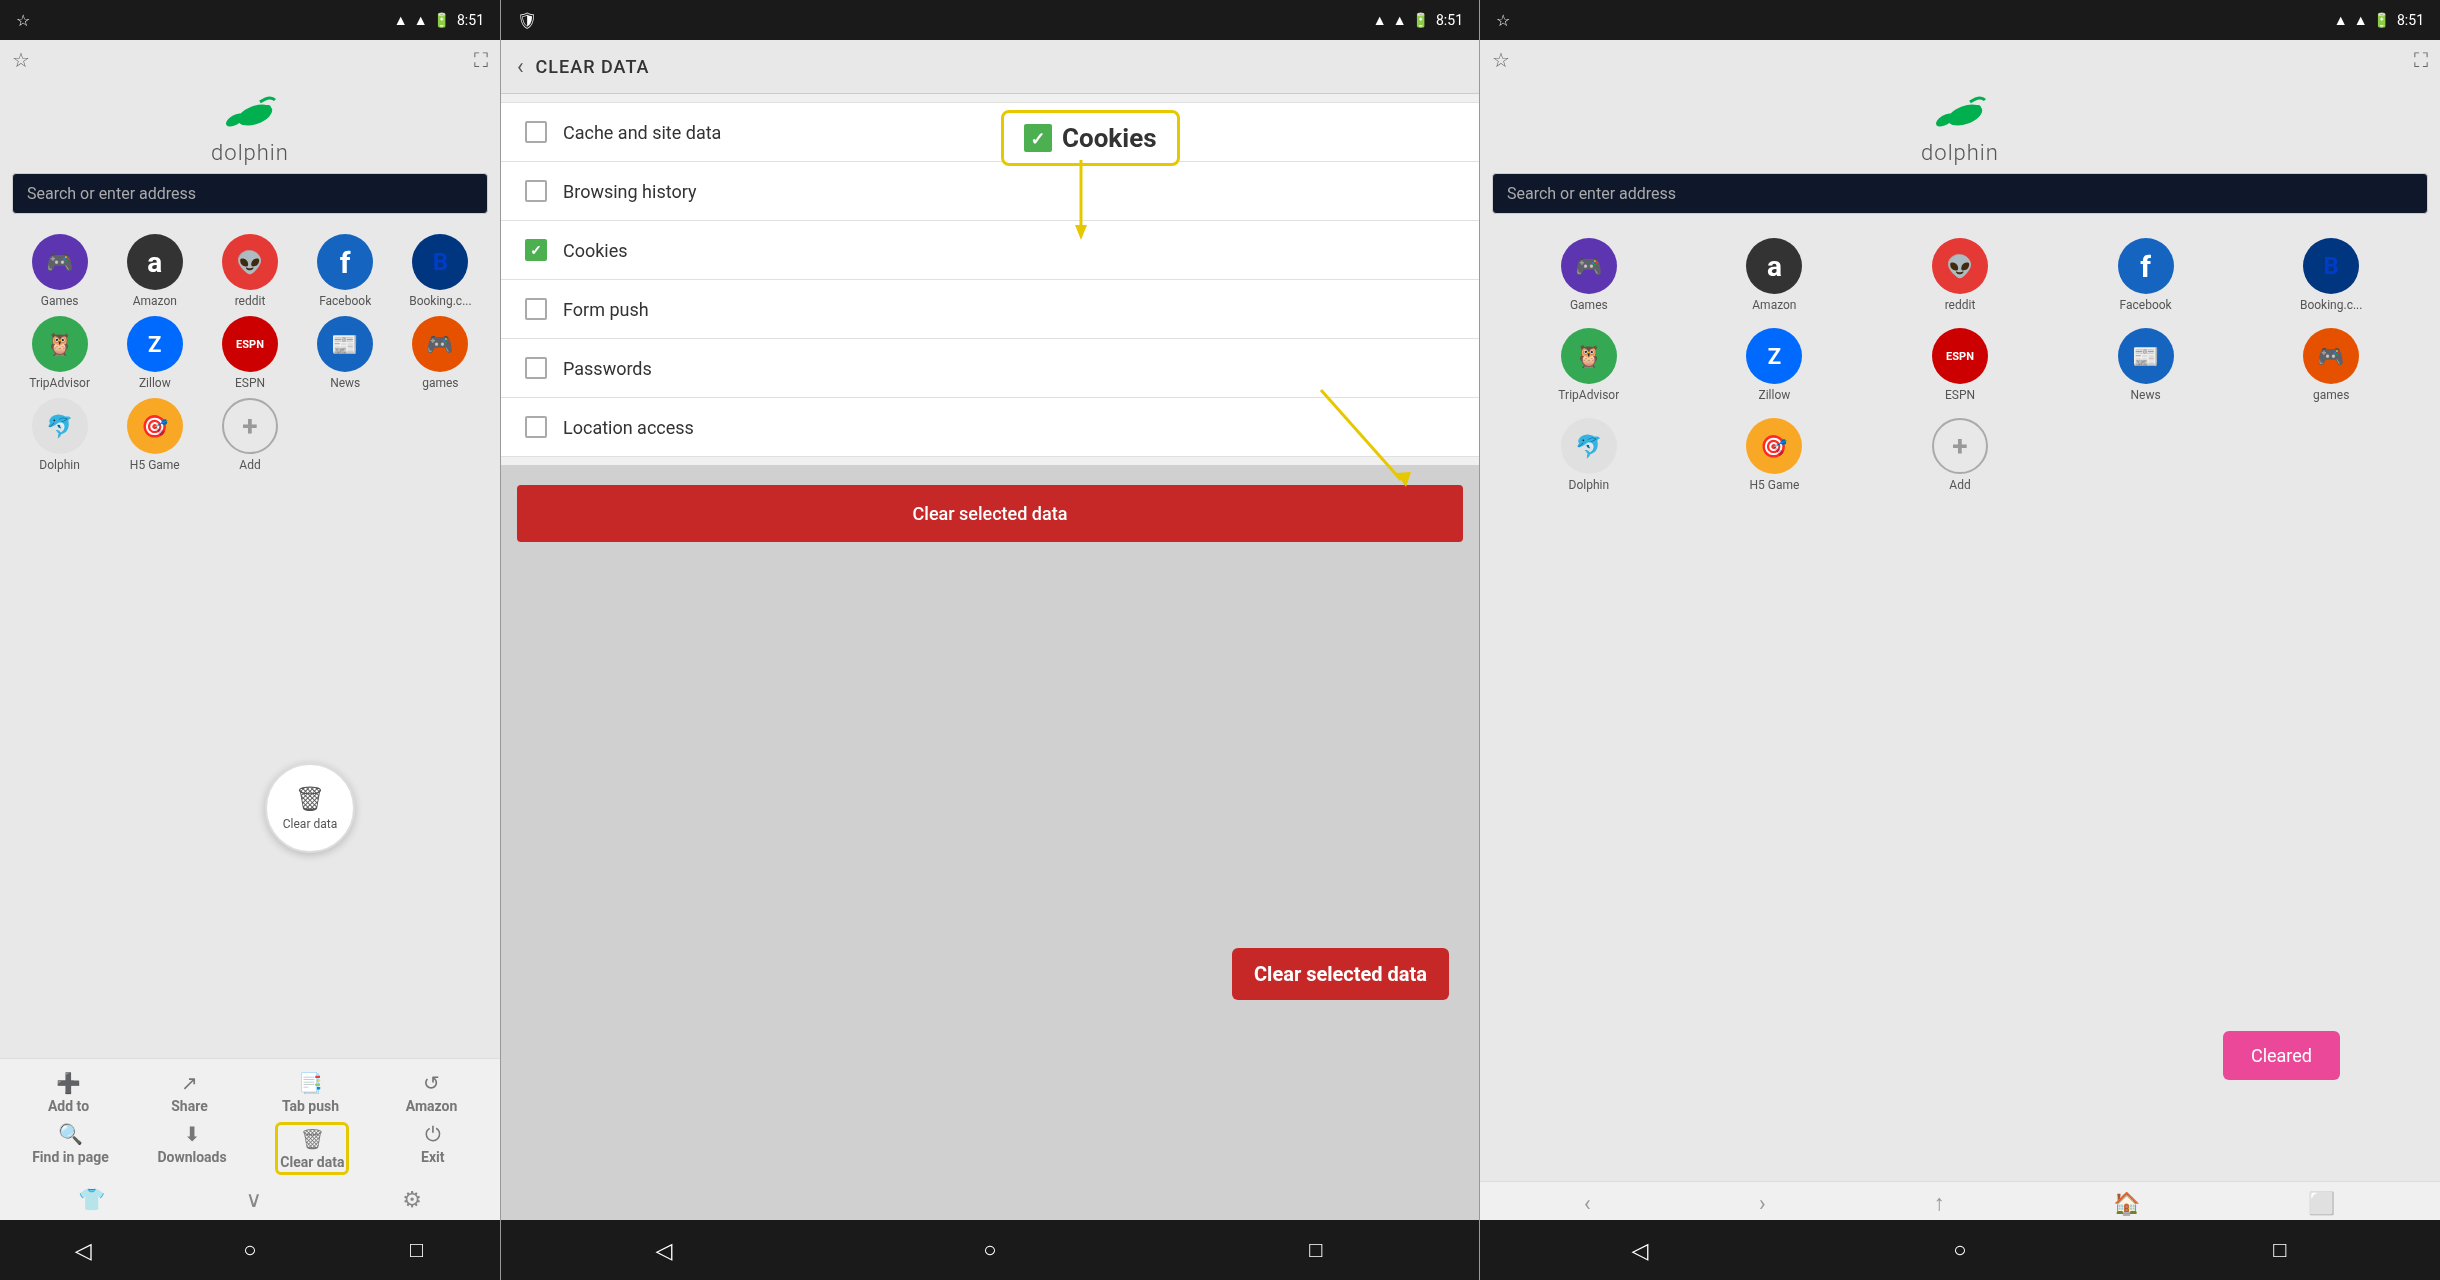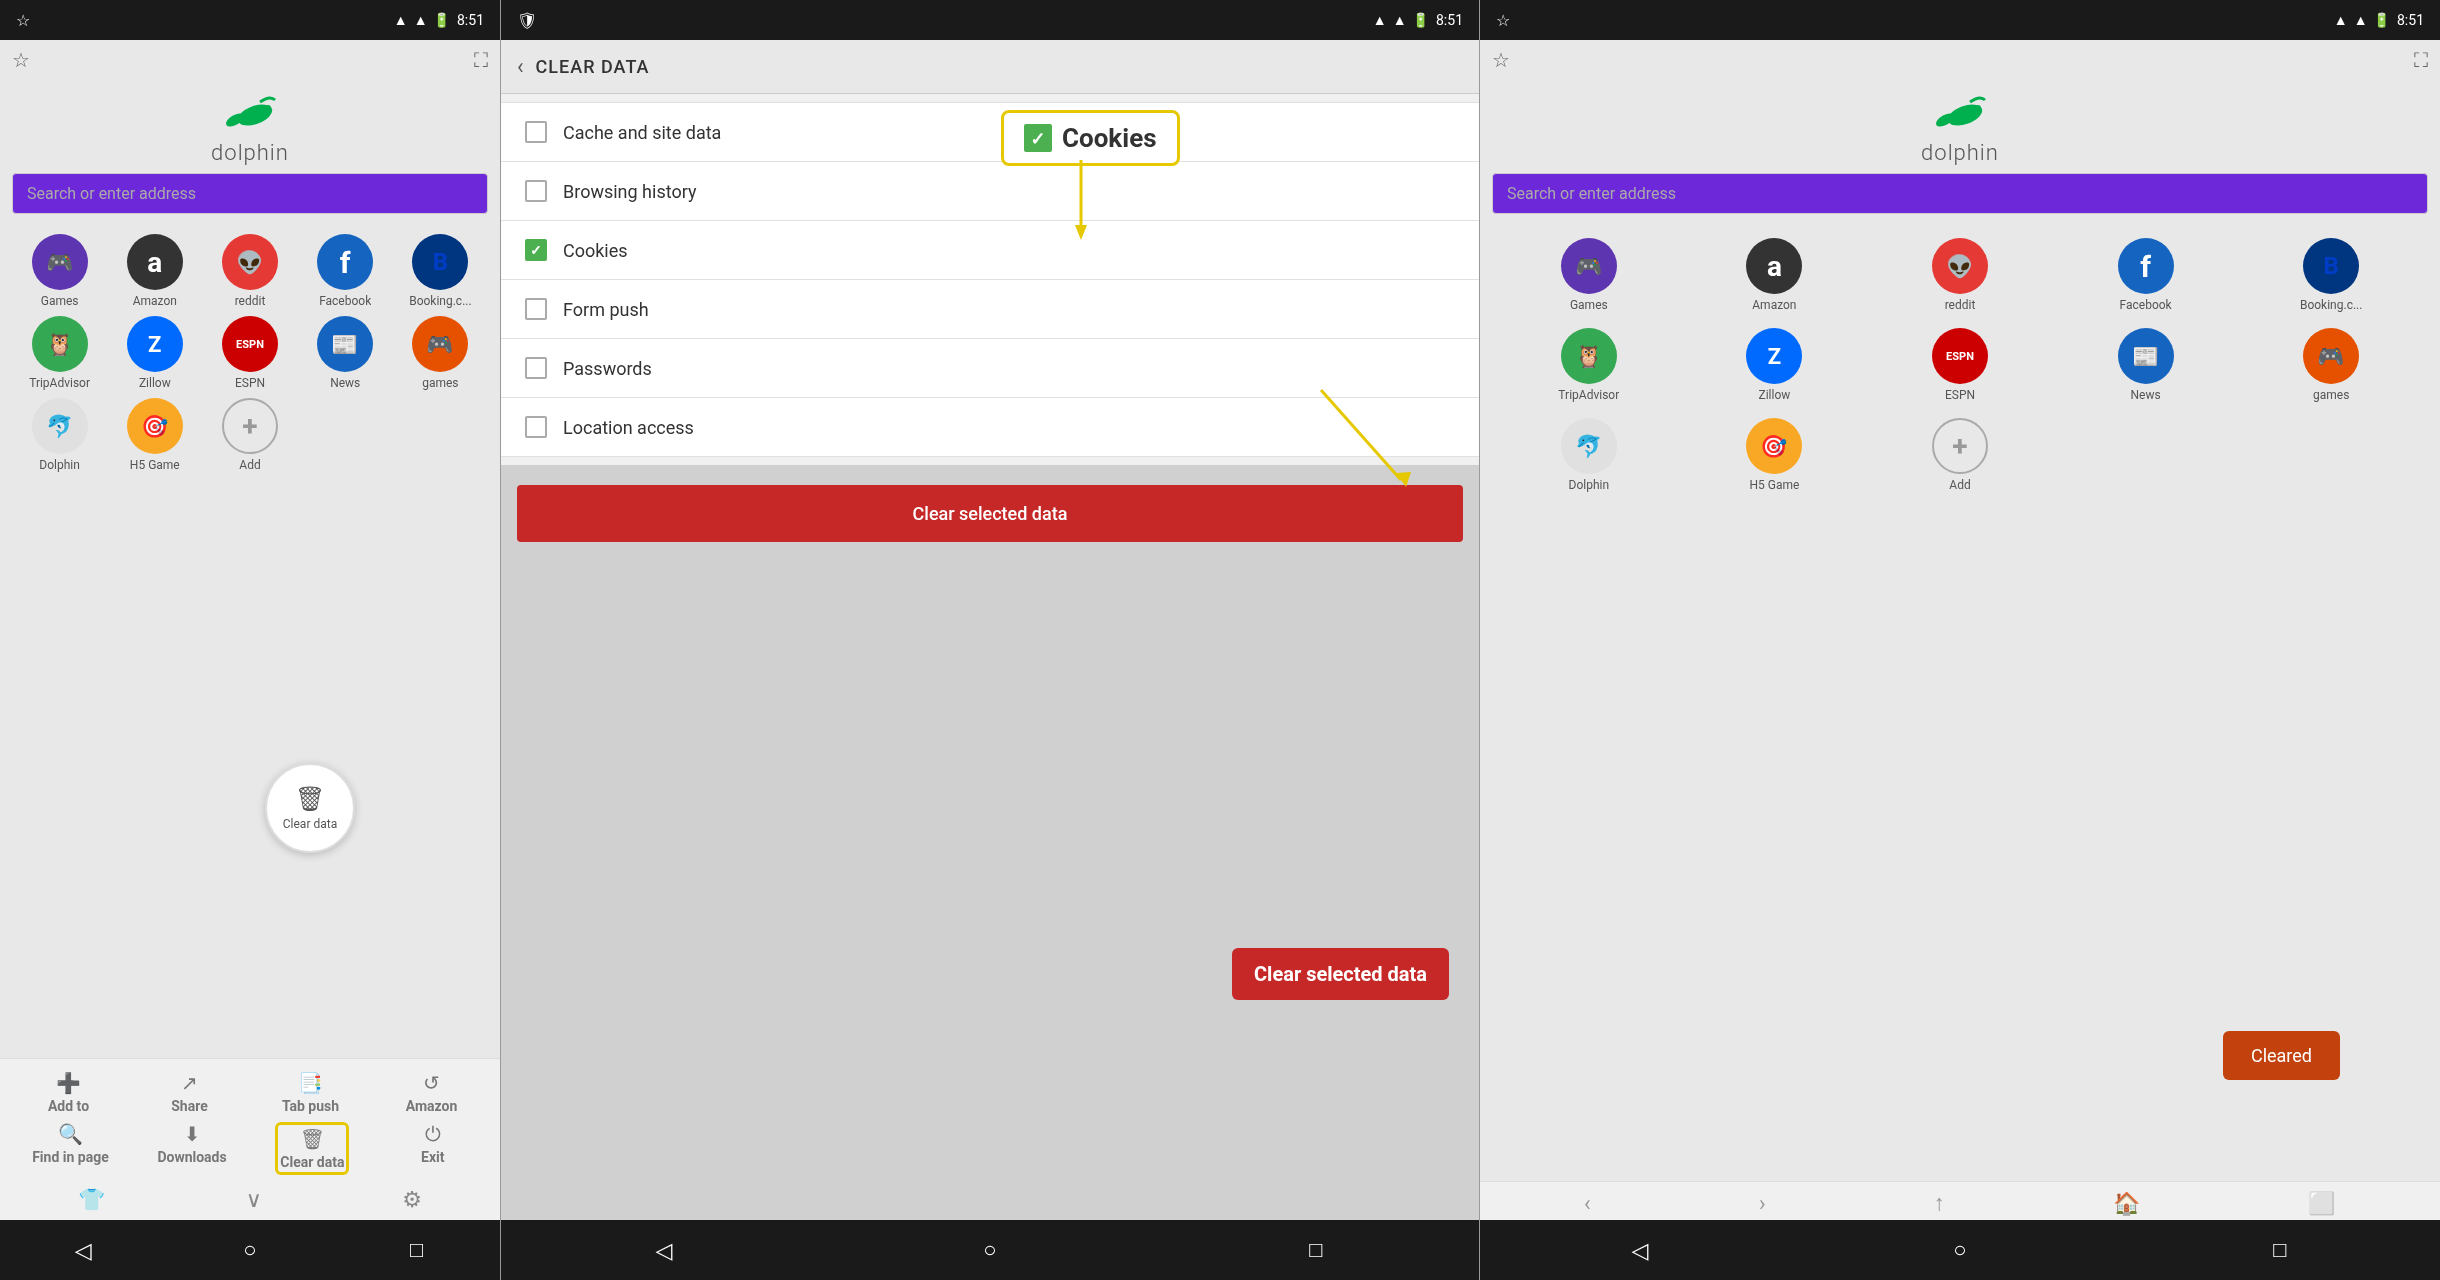--- a/index.html
+++ b/index.html
@@ -86,21 +86,21 @@
     .logo-text {
       font-size: 22px;
       color: #555;
       font-weight: 300;
       letter-spacing: 1px;
     }
 
     
     .search-bar {
       margin: 0 12px 12px;
-      background: #6d28d9;
+      background: #0f172a;
       border: 1px solid #ccc;
       border-radius: 4px;
       padding: 10px 14px;
       font-size: 16px;
       color: #aaa;
     }
 
     
     .shortcuts-grid {
       display: grid;
@@ -340,21 +340,21 @@
       flex-direction: column;
       position: relative;
       flex-shrink: 0;
     }
 
     
     .cleared-toast {
       position: absolute;
       bottom: 200px;
       right: 100px;
-      background: #c2410c;
+      background: #ec4899;
       color: white;
       padding: 14px 28px;
       border-radius: 6px;
       font-size: 18px;
       z-index: 20;
     }
 
     
     .bottom-nav-right {
       background: #f0f0f0;

